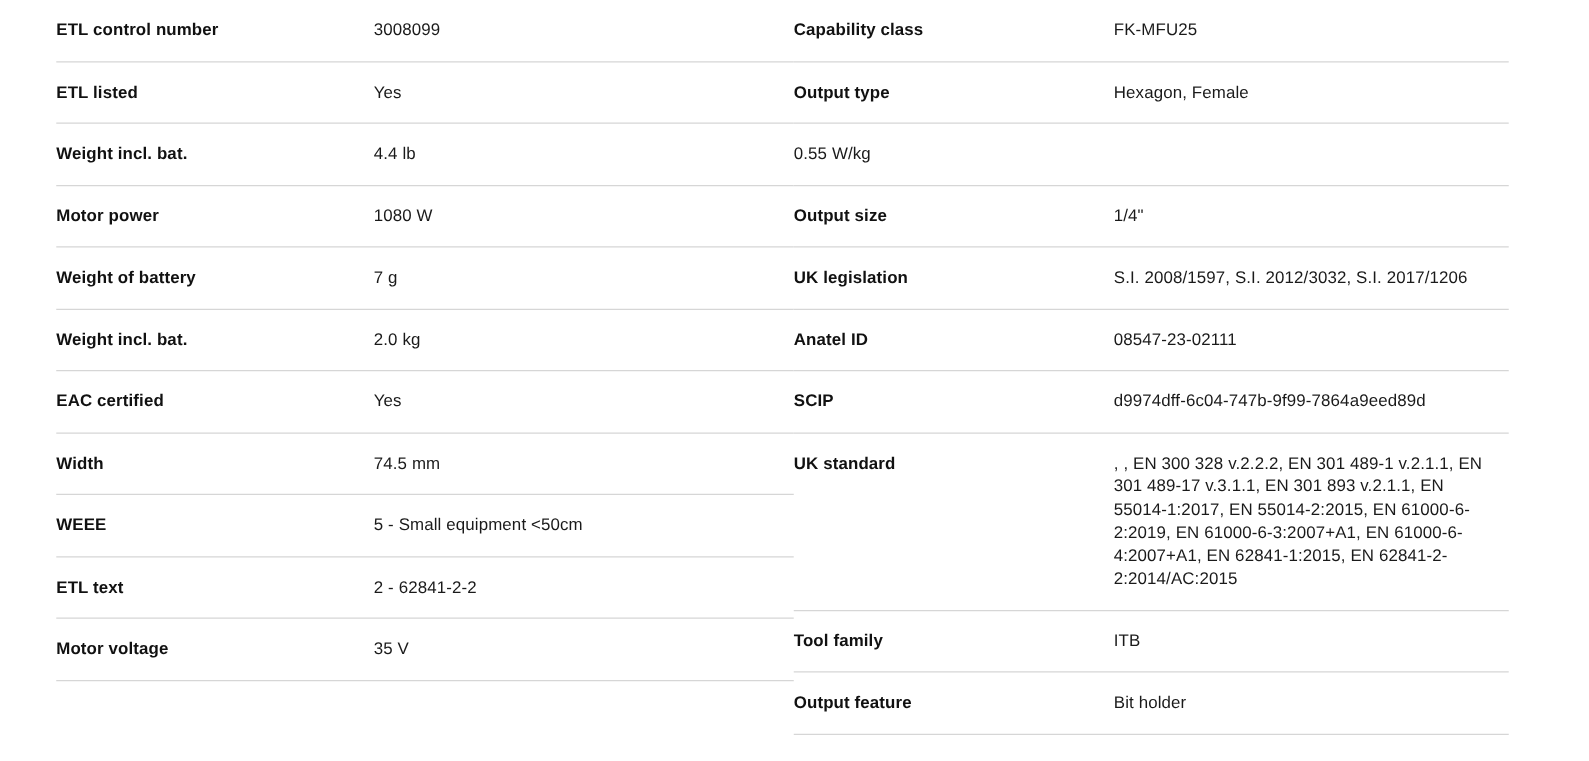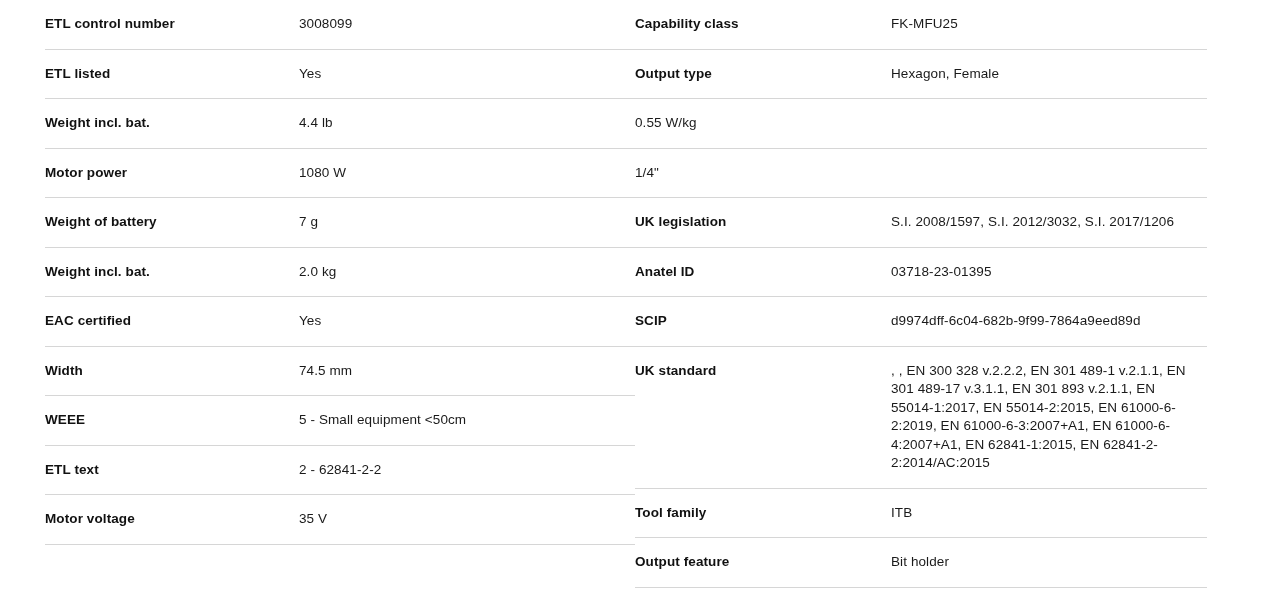--- a/index.html
+++ b/index.html
@@ -145,36 +145,37 @@
     <div class="spec-row">
       <div class="spec-label">Output type</div>
       <div class="spec-value">Hexagon, Female</div>
     </div>
 
     <div class="spec-row">
       <div class="spec-value">0.55 W/kg</div>
     </div>
 
     <div class="spec-row">
+      <div class="spec-label">Output size</div>
       <div class="spec-value">1/4"</div>
     </div>
 
     <div class="spec-row">
       <div class="spec-label">UK legislation</div>
       <div class="spec-value">S.I. 2008/1597, S.I. 2012/3032, S.I. 2017/1206</div>
     </div>
 
     <div class="spec-row">
       <div class="spec-label">Anatel ID</div>
-      <div class="spec-value">03718-23-01395</div>
+      <div class="spec-value">08547-23-02111</div>
     </div>
 
     <div class="spec-row">
       <div class="spec-label">SCIP</div>
-      <div class="spec-value">d9974dff-6c04-682b-9f99-7864a9eed89d</div>
+      <div class="spec-value">d9974dff-6c04-747b-9f99-7864a9eed89d</div>
     </div>
 
     <div class="spec-row">
       <div class="spec-label">UK standard</div>
       <div class="spec-value">, , EN 300 328 v.2.2.2, EN 301 489-1 v.2.1.1, EN 301 489-17 v.3.1.1, EN 301 893 v.2.1.1, EN 55014-1:2017, EN 55014-2:2015, EN 61000-6-2:2019, EN 61000-6-3:2007+A1, EN 61000-6-4:2007+A1, EN 62841-1:2015, EN 62841-2-2:2014/AC:2015</div>
     </div>
 
     <div class="spec-row">
       <div class="spec-label">Tool family</div>
       <div class="spec-value">ITB</div>

